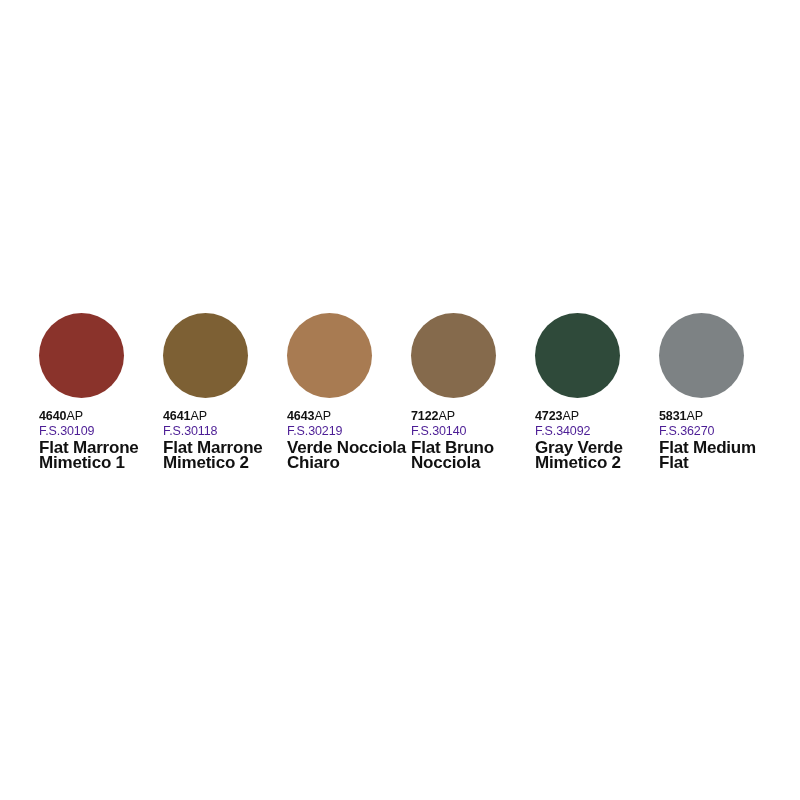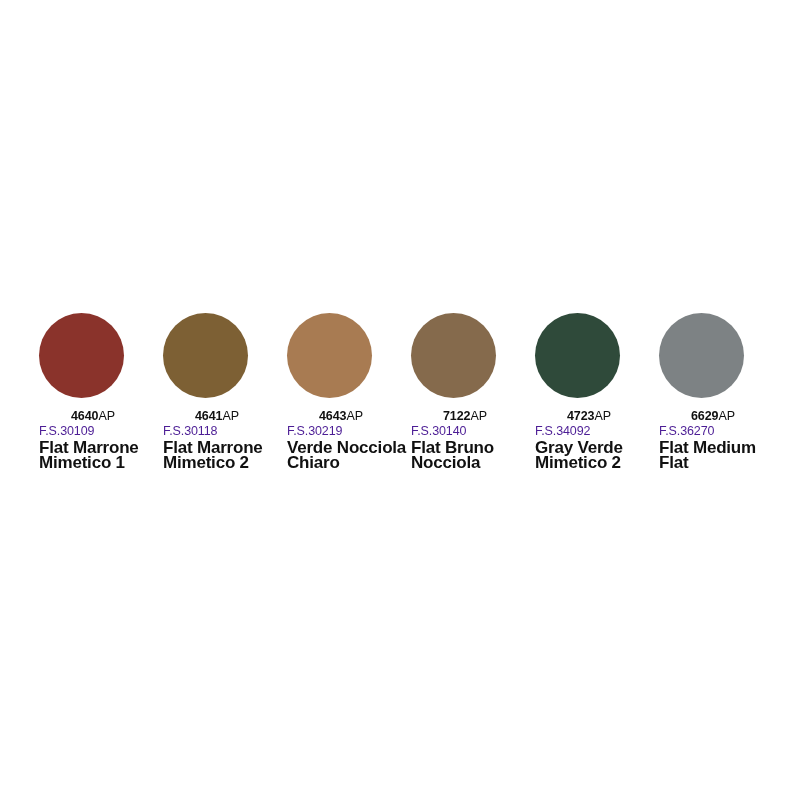--- a/index.html
+++ b/index.html
@@ -58,21 +58,20 @@
     margin-top: 11px;
     width: 125px;
     color: #1a1a1a;
   }
 
   .swatch-code-line {
     font-size: 12.5px;
     line-height: 15px;
     white-space: nowrap;
     letter-spacing: -0.1px;
-    margin-left: 32px;
   }
   .swatch-code-num {
     font-weight: bold;
     color: #111111;
   }
   .swatch-code-suffix {
     font-weight: normal;
     color: #111111;
   }
 
@@ -146,21 +145,21 @@
         <div class="swatch-code-line"><span class="swatch-code-num">4723</span><span class="swatch-code-suffix">AP</span></div>
         <div class="swatch-fs-line">F.S.34092</div>
         <div class="swatch-name-line">Gray Verde</div>
         <div class="swatch-name-line">Mimetico 2</div>
       </div>
     </div>
 
     <div class="swatch-item">
       <div class="swatch-disc" style="background-color: rgb(125, 130, 132);"></div>
       <div class="swatch-text">
-        <div class="swatch-code-line"><span class="swatch-code-num">6629</span><span class="swatch-code-suffix">AP</span></div>
+        <div class="swatch-code-line"><span class="swatch-code-num">5831</span><span class="swatch-code-suffix">AP</span></div>
         <div class="swatch-fs-line">F.S.36270</div>
         <div class="swatch-name-line">Flat Medium</div>
         <div class="swatch-name-line">Flat</div>
       </div>
     </div>
 
   </div>
 </div>
 
 </body></html>

